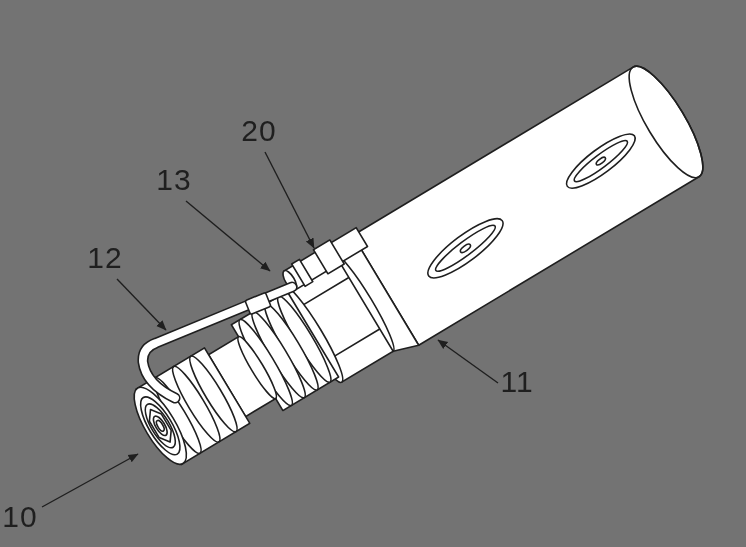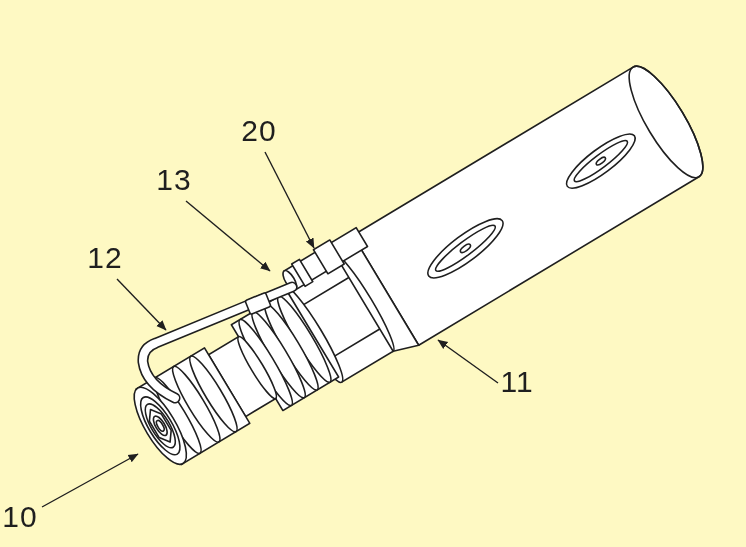--- a/index.html
+++ b/index.html
@@ -4,21 +4,21 @@
 <style>
   html, body {
     margin: 0;
     padding: 0;
     background: #ffffff;
   }
   .canvas {
     position: relative;
     width: 746px;
     height: 547px;
-    background: #fef9c3;
+    background: #737373;
     overflow: hidden;
     font-family: "Liberation Sans", sans-serif;
   }
   svg { display: block; }
   .lbl {
     font-family: "Liberation Sans", sans-serif;
     font-size: 30px;
     fill: #1f1f1f;
     letter-spacing: 1px;
   }

